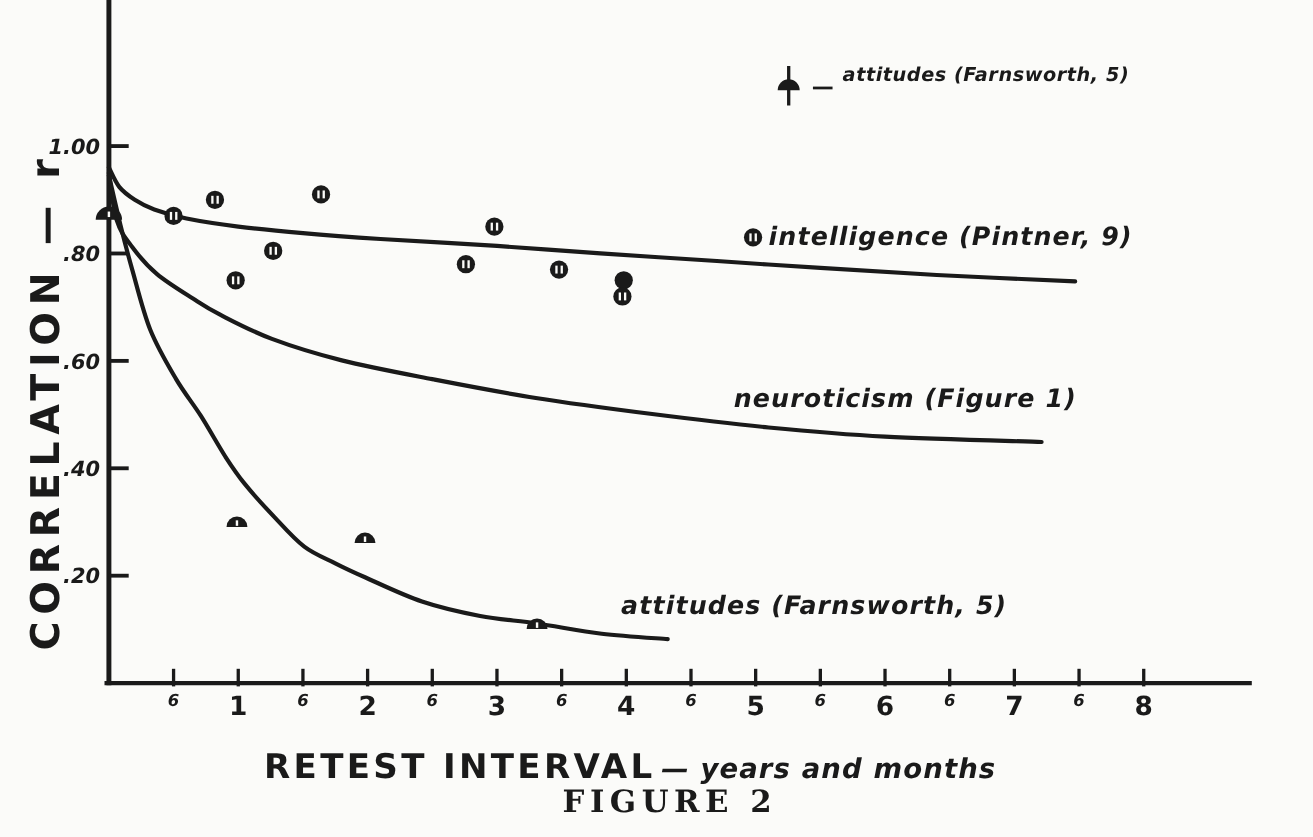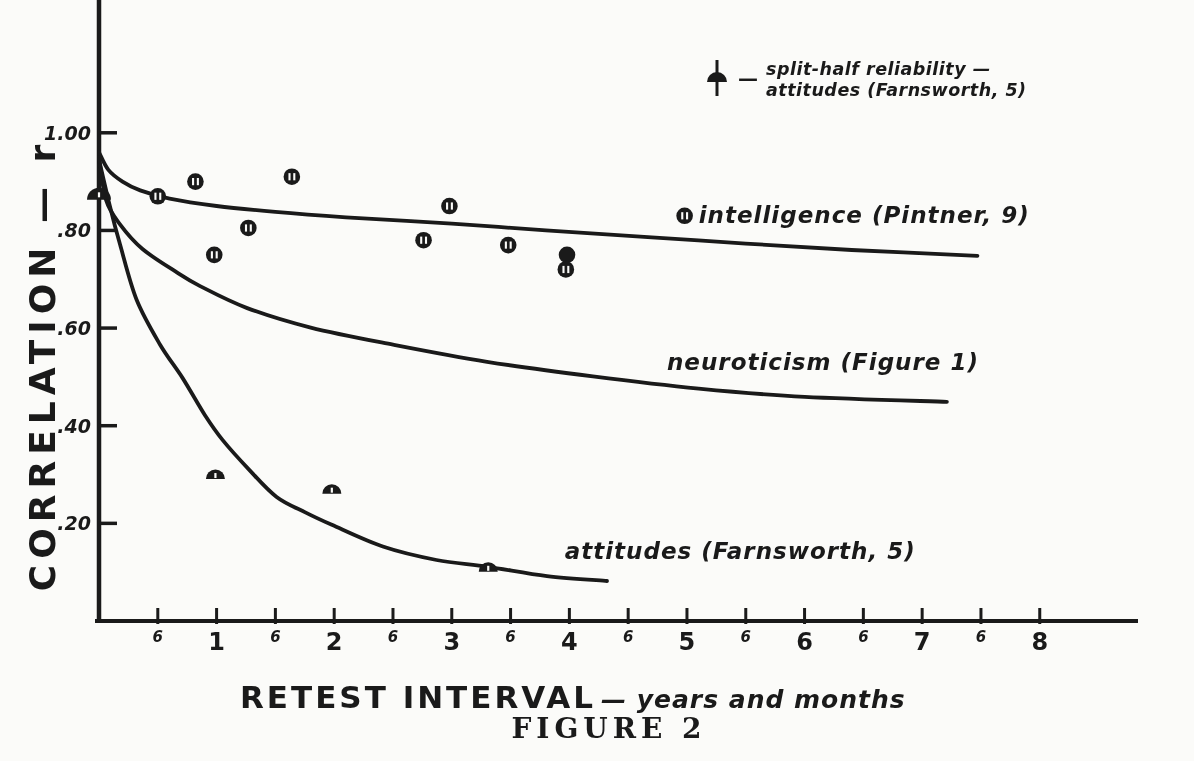--- a/index.html
+++ b/index.html
@@ -151,20 +151,19 @@
     <span class="sub">— years and months</span>
   </div>
 
   <div class="legend">
     <svg class="legend-marker" width="30" height="44" viewBox="0 0 30 44">
       <line x1="15" y1="4" x2="15" y2="40" stroke="#1a1a1a" stroke-width="3"></line>
       <path d="M 5 26 A 10 10 0 0 1 25 26 Z" fill="#1a1a1a"></path>
     </svg>
     <span class="legend-dash">—</span>
     <div class="legend-text">
-      <div>split-half reliability —</div>
       <div>attitudes (Farnsworth, 5)</div>
     </div>
   </div>
 
   <div class="caption">FIGURE 2</div>
 
 </div>
 
 </body></html>

